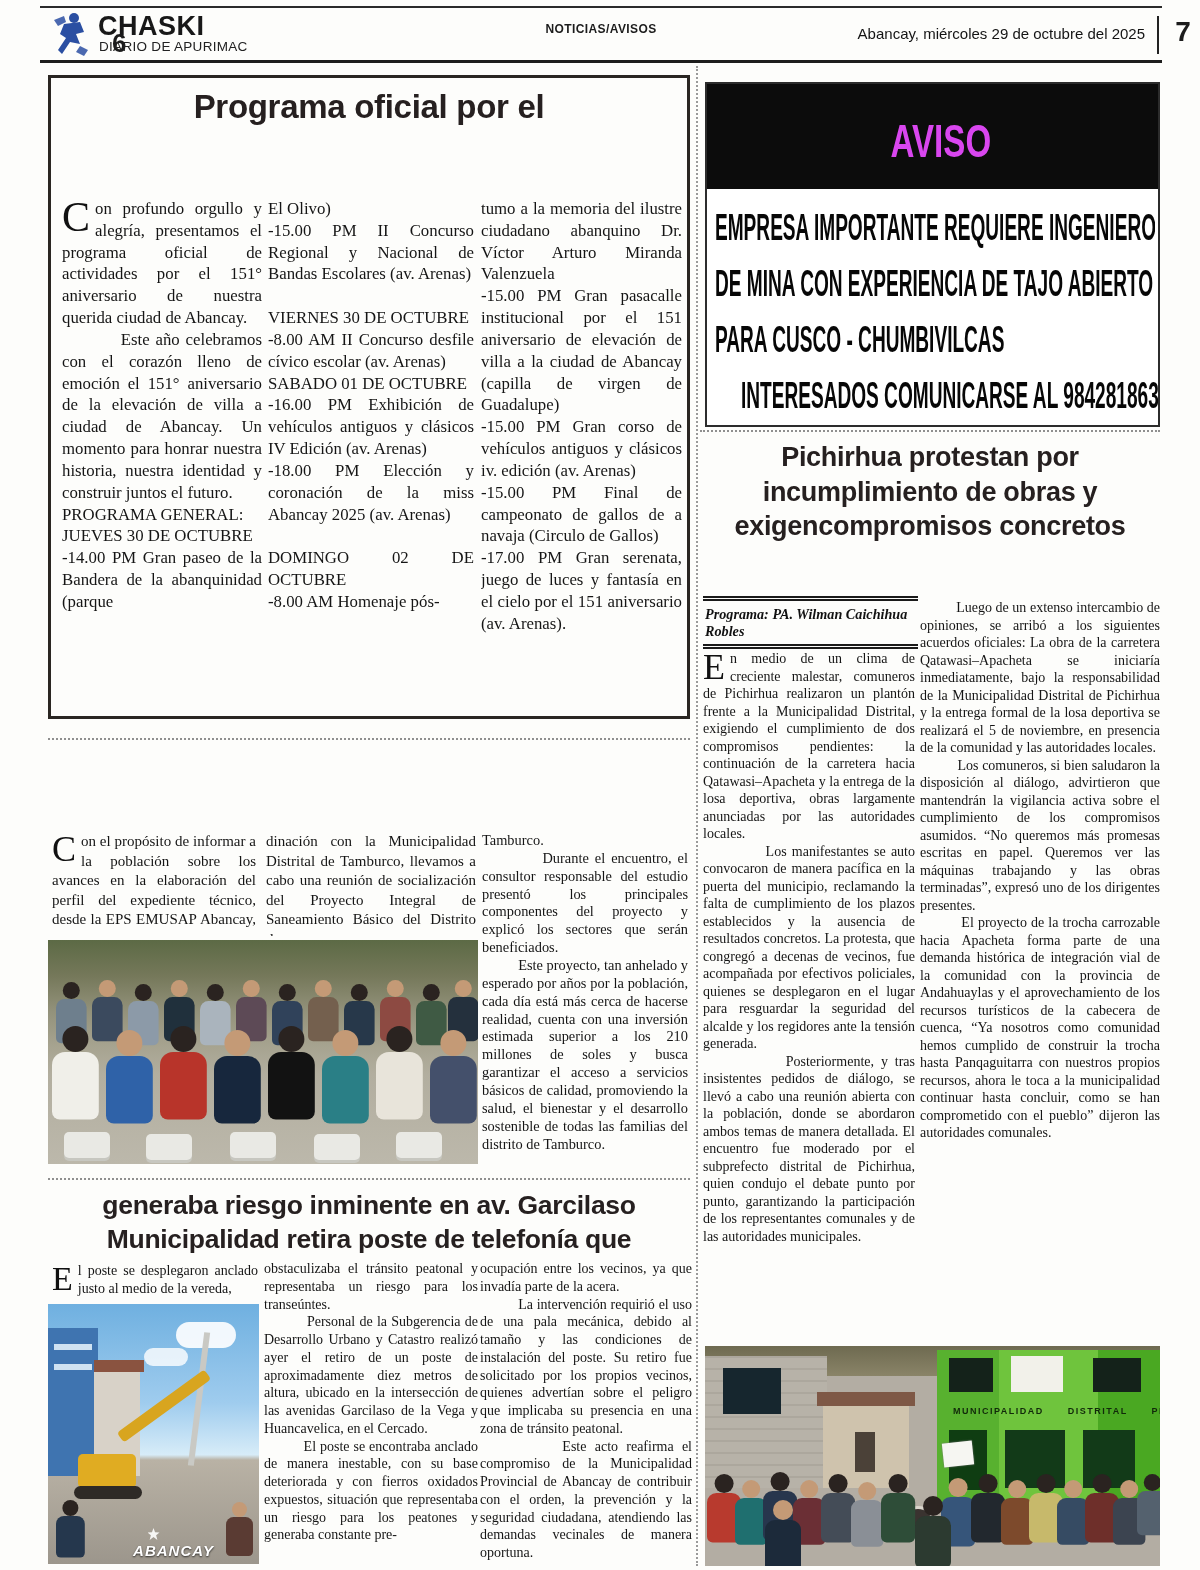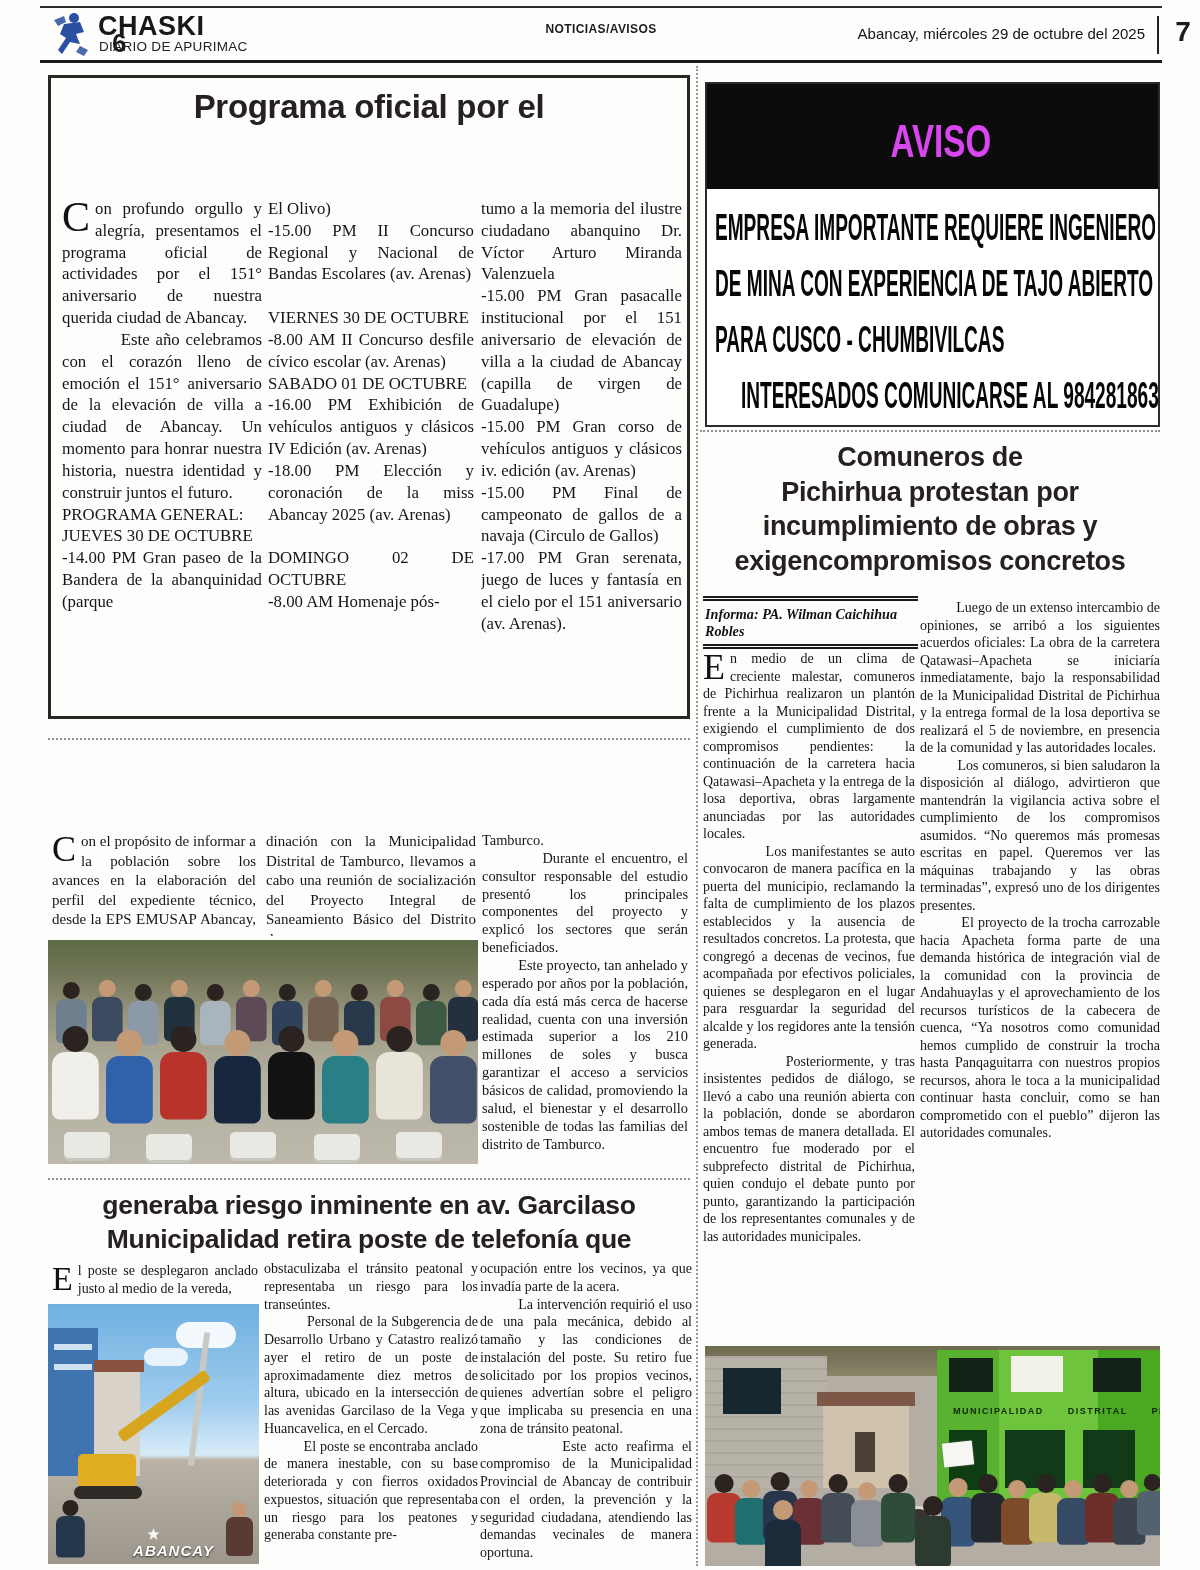--- a/index.html
+++ b/index.html
@@ -199,27 +199,26 @@
         <span>PARA CUSCO -  CHUMBIVILCAS</span>
       </div>
     <div class="ad-line" style="top:286px;left:34px">
         <span>INTERESADOS COMUNICARSE AL 984281863</span>
       </div>
   </div>
 
   <div class="abs hdot" style="left:700px;top:430px;width:460px"></div>
 
   <div class="abs htitle" style="left:698px;top:440px;width:464px;font-size:27px;line-height:1.28">
-    <div>Comuneros de</div>
     <div>Pichirhua protestan por</div>
     <div>incumplimiento de obras y</div>
     <div>exigencompromisos concretos</div>
   </div>
 
-  <div class="abs byline" style="left:703px;top:596px;width:215px;box-sizing:border-box">Informa: PA. Wilman Caichihua Robles</div>
+  <div class="abs byline" style="left:703px;top:596px;width:215px;box-sizing:border-box">Programa: PA. Wilman Caichihua Robles</div>
 
   <div class="abs news sz-rc" style="left:703px;top:650px;width:212px;height:692px"><span class="dc" style="font-size:36px;line-height:28px">E</span><span>n medio de un clima de creciente malestar, comuneros de Pichirhua realizaron un plantón frente a la Municipalidad Distrital, exigiendo el cumplimiento de dos compromisos pendientes: la continuación de la carretera hacia Qatawasi–Apacheta y la entrega de la losa deportiva, obras largamente anunciadas por las autoridades locales.
             Los manifestantes se auto convocaron de manera pacífica en la puerta del municipio, reclamando la falta de cumplimiento de los plazos establecidos y la ausencia de resultados concretos. La protesta, que congregó a decenas de vecinos, fue acompañada por efectivos policiales, quienes se desplegaron en el lugar para resguardar la seguridad del alcalde y los regidores ante la tensión generada.
             Posteriormente, y tras insistentes pedidos de diálogo, se llevó a cabo una reunión abierta con la población, donde se abordaron ambos temas de manera detallada. El encuentro fue moderado por el subprefecto distrital de Pichirhua, quien condujo el debate punto por punto, garantizando la participación de los representantes comunales y de las autoridades municipales.</span></div>
   <div class="abs news sz-rc" style="left:920px;top:599px;width:240px;height:744px">          Luego de un extenso intercambio de opiniones, se arribó a los siguientes acuerdos oficiales: La obra de la carretera Qatawasi–Apacheta se iniciaría inmediatamente, bajo la responsabilidad de la Municipalidad Distrital de Pichirhua y la entrega formal de la losa deportiva se realizará el 5 de noviembre, en presencia de la comunidad y las autoridades locales.
           Los comuneros, si bien saludaron la disposición al diálogo, advirtieron que mantendrán la vigilancia activa sobre el cumplimiento de los compromisos asumidos. “No queremos más promesas escritas en papel. Queremos ver las máquinas trabajando y las obras terminadas”, expresó uno de los dirigentes presentes.
           El proyecto de la trocha carrozable hacia Apacheta forma parte de una demanda histórica de integración vial de la comunidad con la provincia de Andahuaylas y el aprovechamiento de los recursos turísticos de la cabecera de cuenca, “Ya nosotros como comunidad hemos cumplido de construir la trocha hasta Panqaguitarra con nuestros propios recursos, ahora le toca a la municipalidad continuar hasta concluir, como se han comprometido con el pueblo” dijeron las autoridades comunales.</div>
 
   <div class="abs photo" id="ph-pichirhua" style="left:705px;top:1346px;width:455px;height:220px;background:#b3ada3">
     <div class="abs" style="left:0;top:0;width:455px;height:30px;background:linear-gradient(180deg,#6e6a50,#8a8468)"></div>

